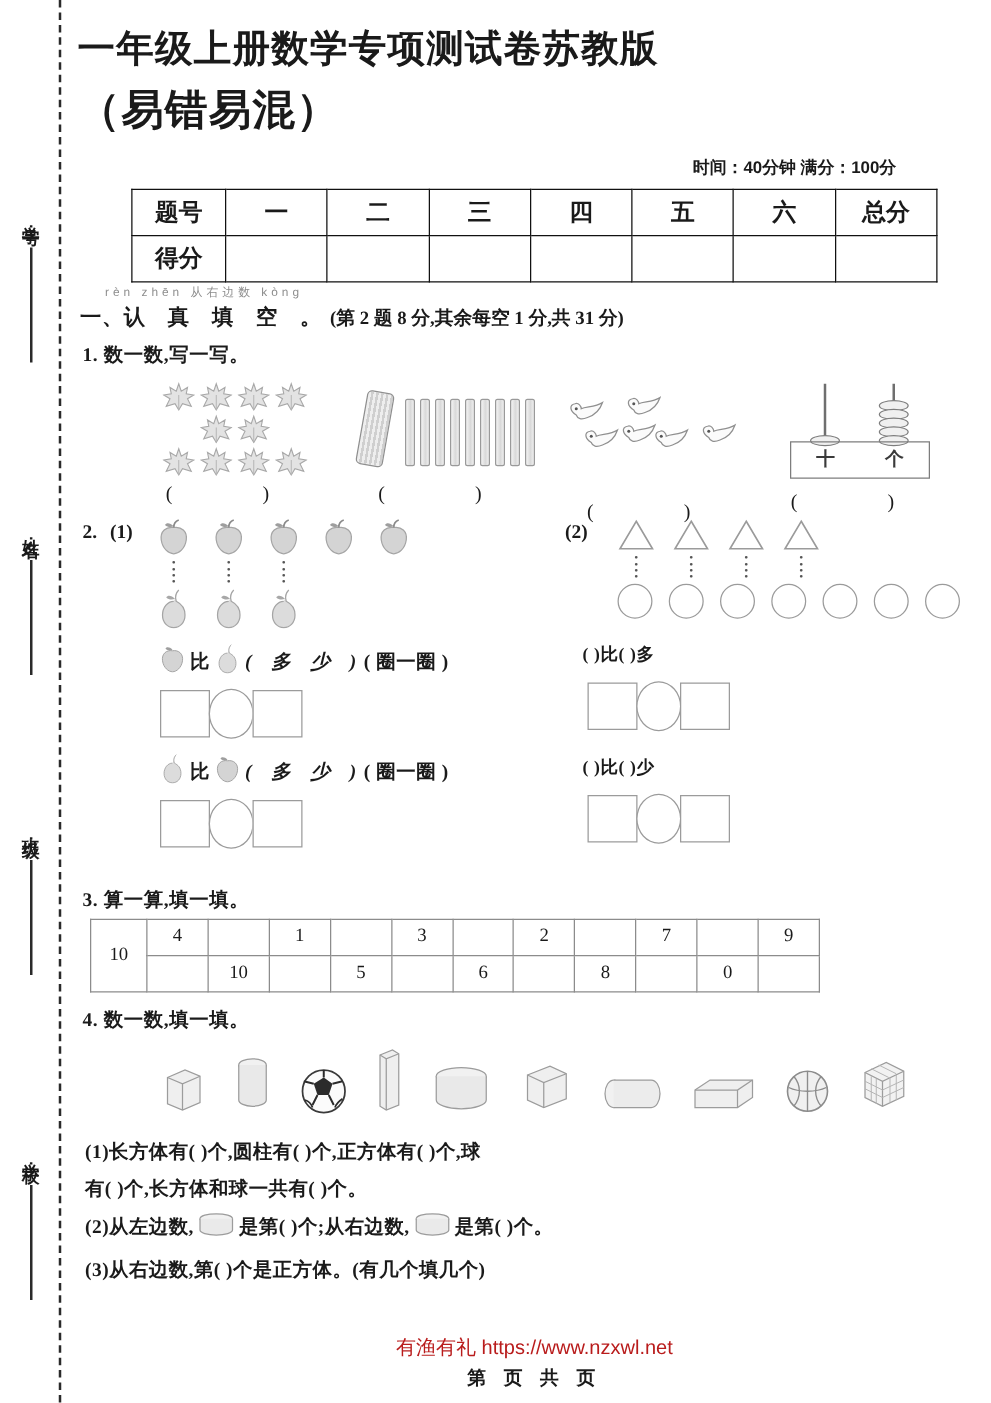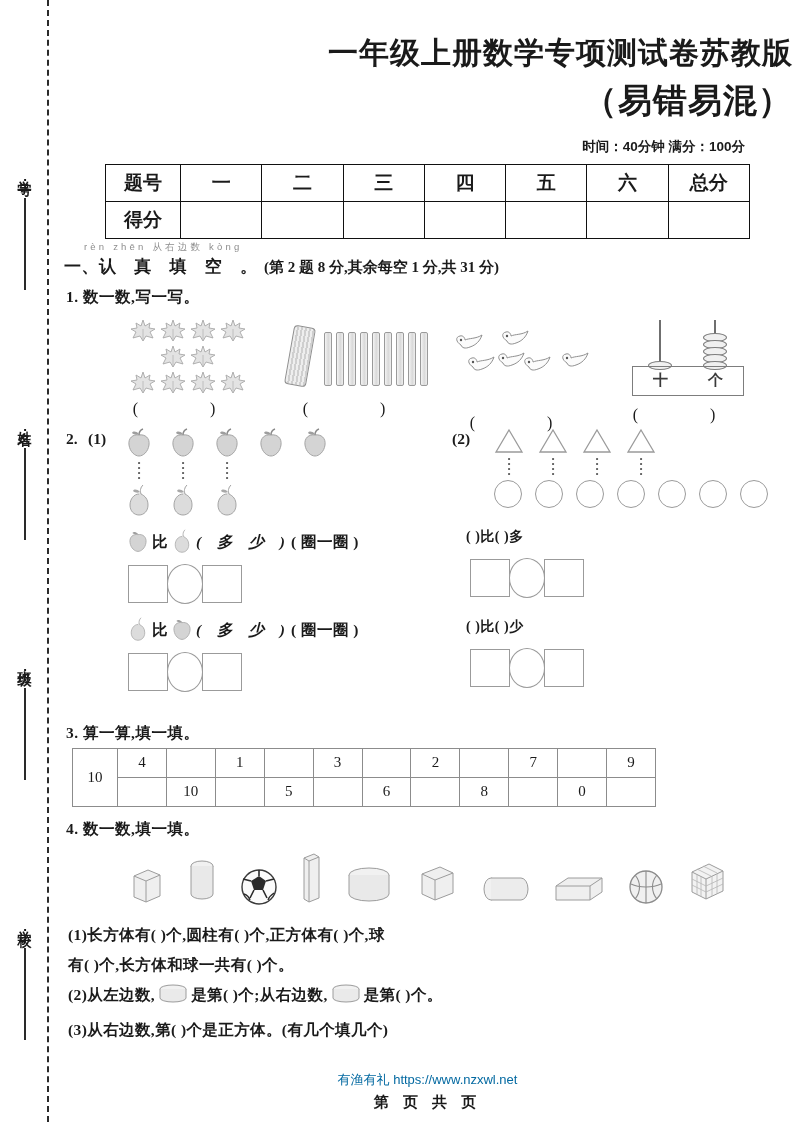--- a/index.html
+++ b/index.html
@@ -50,41 +50,41 @@
     margin-top: 6px;
   }
 
   
   #page {
     position: absolute;
     left: 62px; top: 0;
     width: 731px; height: 1122px;
   }
 
-  #title-block { padding-top: 35px; text-align: right; }
+  #title-block { padding-top: 22px; text-align: left; }
   .doc-title {
     font-family: "Liberation Sans", "DejaVu Sans", sans-serif;
     font-weight: bold;
     font-size: 30px;
     letter-spacing: 1px;
     line-height: 1.22;
   }
   .doc-subtitle {
     font-family: "Liberation Sans", "DejaVu Sans", sans-serif;
     font-weight: bold;
     font-size: 34px;
     letter-spacing: 1px;
     margin-top: 6px;
   }
   .exam-meta {
     font-family: "Liberation Sans", "DejaVu Sans", sans-serif;
     font-size: 13.5px;
     font-weight: bold;
     text-align: right;
-    padding-right: 48px;
+    padding-right: 76px;
     margin-top: 14px;
   }
 
   
   #score-table-wrap { margin: 8px auto 0; width: 645px; }
   table.score-table {
     border-collapse: collapse;
     width: 100%;
     table-layout: fixed;
   }
@@ -266,21 +266,21 @@
     gap: 18px; height: 62px; margin-top: 8px;
   }
   .solid { position: relative; }
   .q4-lines { margin: 10px 0 0 6px; font-size: 15.5px; font-weight: bold; line-height: 1.95; letter-spacing: 0.4px;}
   .q4-lines .inline-cyl { display: inline-block; vertical-align: -5px; margin: 0 1px; }
 
   
   #footer { position: absolute; left: 0; bottom: 10px; width: 731px; text-align: center; }
   .watermark {
     font-family: "Liberation Sans", "DejaVu Sans", sans-serif;
-    font-size: 13px; color: #0369a1;
+    font-size: 16px; color: #b91c1c;
   }
   .page-no {
     font-family: "Liberation Sans", "DejaVu Sans", sans-serif;
     font-weight: bold; font-size: 15px; letter-spacing: 5px;
     margin-top: 4px;
     text-align: center;
   }
 </style>
 </head>
 <body>

